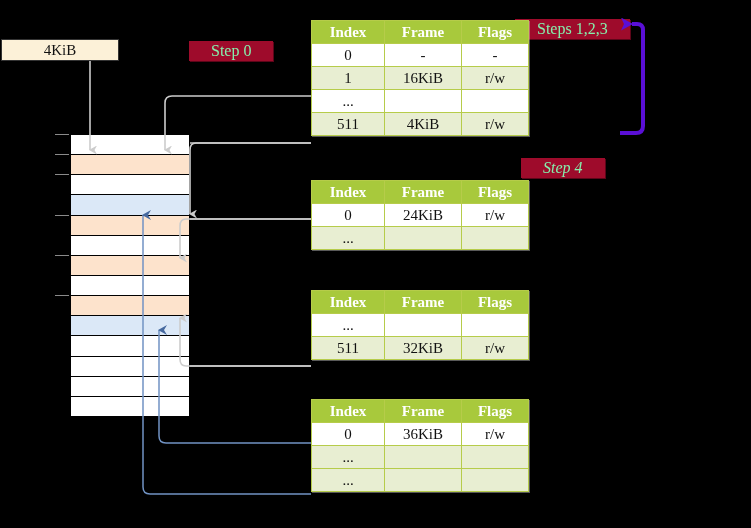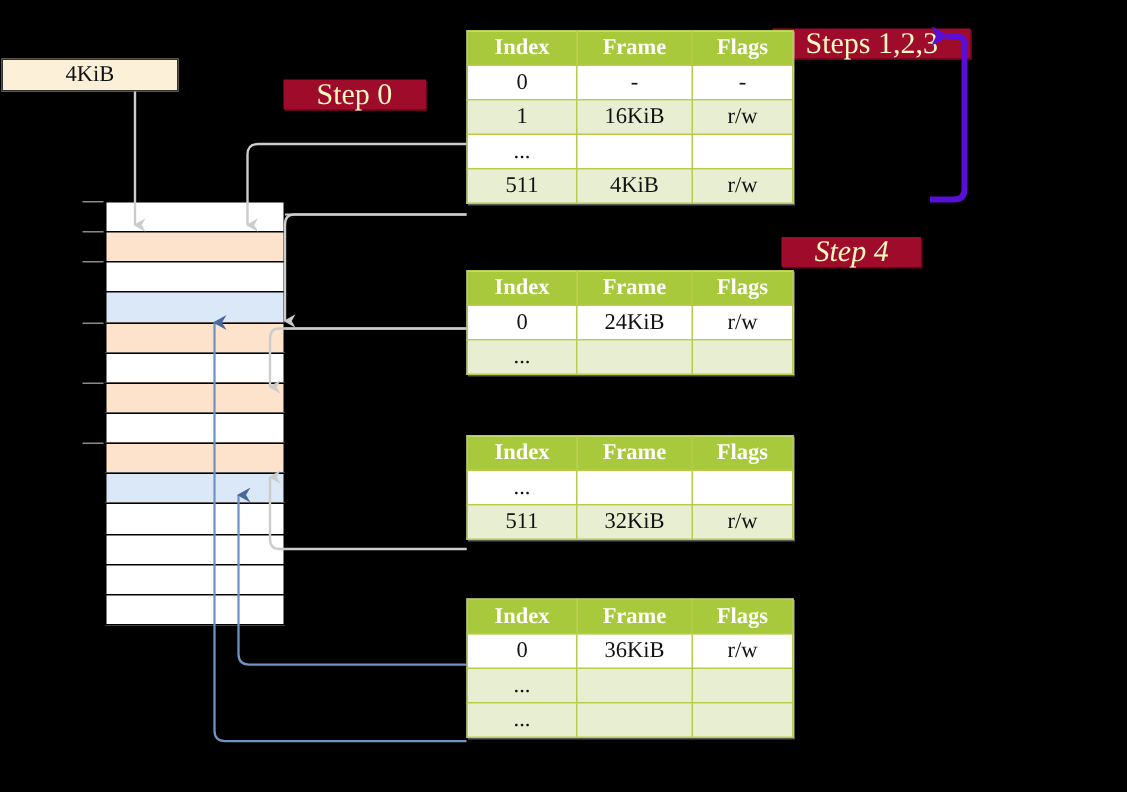--- a/index.html
+++ b/index.html
@@ -21,21 +21,21 @@
   .c-frame{width:58px;}
   .c-flags{width:48px;margin-top:40px;}
 
   
   .kib-box{position:absolute;left:1px;top:39px;width:118px;height:22px;
            background:#fcf1d8;border:1px solid #333;box-sizing:border-box;
            display:flex;align-items:center;justify-content:center;
            font-size:15px;color:#111;}
 
   
-  .badge{position:absolute;padding:1px 22px;font-size:20px;color:#fef9c3;
+  .badge{position:absolute;padding:1px 22px;font-size:16px;color:#86efac;
          line-height:18px;white-space:nowrap;}
   .badge.red{background:#9e0b2b;box-shadow:1px 1px 0 #5d0519;}
   .badge.blue{background:#6a11e8;box-shadow:1px 1px 0 #3d0a86;}
 
   
   .memwrap{position:absolute;left:70px;top:134px;width:120px;height:282px;}
   .memrow{position:absolute;left:0;width:120px;height:21.7px;
           border:1px solid #000;box-sizing:border-box;background:#ffffff;}
   .memrow.orange{background:#fde3cc;}
   .memrow.blue{background:#dbe8f7;}
@@ -46,21 +46,21 @@
 </style>
 </head>
 <body>
 
 <div class="canvas">
 
   <div class="kib-box">
     <span>4KiB</span>
   </div>
 
-  <div class="badge red" style="left:189px;top:41px;margin-top:12px;">
+  <div class="badge red" style="left:189px;top:41px;">
     <span>Step 0</span>
   </div>
   <div class="badge red" style="left:515px;top:19px;">
     <span>Steps 1,2,3</span>
   </div>
   <div class="badge red" style="left:521px;top:158px;font-style:italic;">
     <span>Step 4</span>
   </div>
 
   <div class="memwrap">

